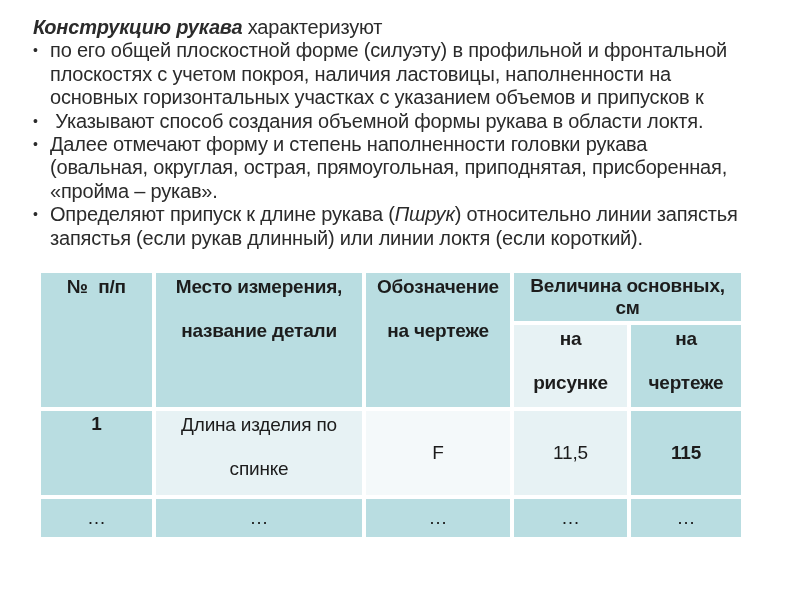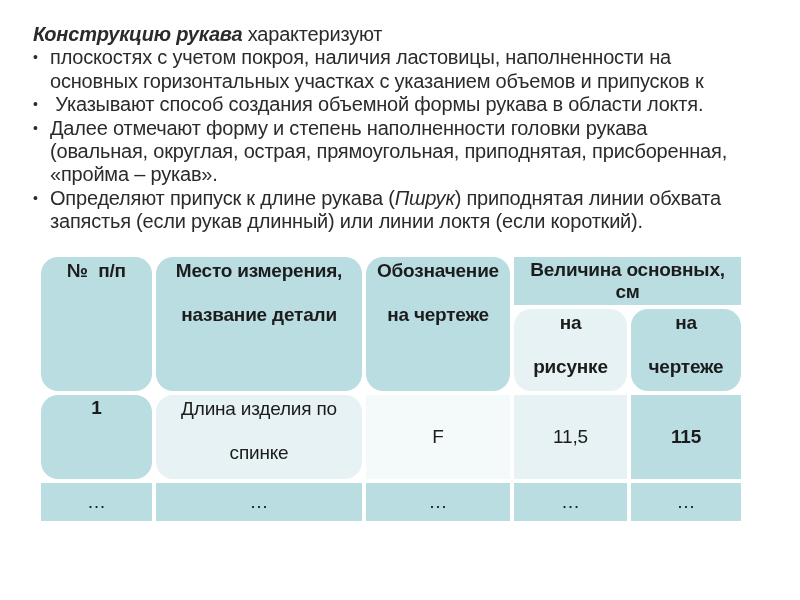--- a/index.html
+++ b/index.html
@@ -1,58 +1,59 @@
 <!DOCTYPE html>
 <html><head>
 <meta charset="utf-8">
 <style>
   html,body{margin:0;padding:0;background:#ffffff;}
   .slide{
     position:relative;width:800px;height:600px;overflow:hidden;background:#ffffff;
     font-family:"Liberation Sans","DejaVu Sans",sans-serif;color:#2b2b2b;
-    padding:23px 28px 0 33px;box-sizing:border-box;
+    padding:16px 28px 0 33px;box-sizing:border-box;
   }
   .title-line{font-size:20px;line-height:23.4px;letter-spacing:-0.2px;white-space:pre;}
   .run-bi{font-weight:700;font-style:italic;}
   .it{font-style:italic;}
   .bullet{display:flex;align-items:flex-start;}
   .marker{flex:0 0 17px;font-size:14px;line-height:23.4px;color:#2b2b2b;}
   .btext{flex:1 1 auto;min-width:0;}
   .line{font-size:20px;line-height:23.4px;letter-spacing:-0.2px;white-space:pre;}
   table.tbl{
     border-collapse:separate;border-spacing:4px;table-layout:fixed;
     margin:19px 0 0 4px;
   }
   table.tbl td{
     padding:2px 8px;font-size:19px;color:#1c1c1c;text-align:center;
     overflow:hidden;letter-spacing:-0.2px;
   }
   .teal{background:#b9dde1;}
   .light{background:#e7f2f4;}
   .xlight{background:#f4f9fa;}
-  .vt{vertical-align:top;border-radius:17px;}
+  .vt{vertical-align:top;}
   .vm{vertical-align:middle;}
   .b{font-weight:700;}
   .pt{padding-top:7px;}
   .tl{line-height:23px;white-space:pre;}
   .tl + .tl{margin-top:21px;}
   .ta-left{text-align:left;padding-left:14px;}
 </style>
 </head>
 <body>
 
 <div class="slide">
 
   <div class="title-line"><span class="run-bi">Конструкцию рукава</span><span> характеризуют</span></div>
 
   <div>
 
     <div class="bullet">
       <span class="marker">•</span>
       <div class="btext">
+        <div class="line"><span>по его общей плоскостной форме (силуэту) в профильной и фронтальной</span></div>
         <div class="line"><span>плоскостях с учетом покроя, наличия ластовицы, наполненности на</span></div>
         <div class="line"><span>основных горизонтальных участках с указанием объемов и припусков к</span></div>
       </div>
     </div>
 
     <div class="bullet">
       <span class="marker">•</span>
       <div class="btext">
         <div class="line"><span> Указывают способ создания объемной формы рукава в области локтя.</span></div>
       </div>
@@ -63,21 +64,21 @@
       <div class="btext">
         <div class="line"><span>Далее отмечают форму и степень наполненности головки рукава</span></div>
         <div class="line"><span>(овальная, округлая, острая, прямоугольная, приподнятая, присборенная,</span></div>
         <div class="line"><span>«пройма – рукав».</span></div>
       </div>
     </div>
 
     <div class="bullet">
       <span class="marker">•</span>
       <div class="btext">
-        <div class="line"><span>Определяют припуск к длине рукава (</span><span class="it">Пшрук</span><span>) приподнятая линии обхвата</span></div>
+        <div class="line"><span>Определяют припуск к длине рукава (</span><span class="it">Пшрук</span><span>) относительно линии запястья</span></div>
         <div class="line"><span>запястья (если рукав длинный) или линии локтя (если короткий).</span></div>
       </div>
     </div>
 
   </div>
 
   <table class="tbl">
     <colgroup>
       <col style="width:111px">
       <col style="width:206px">

